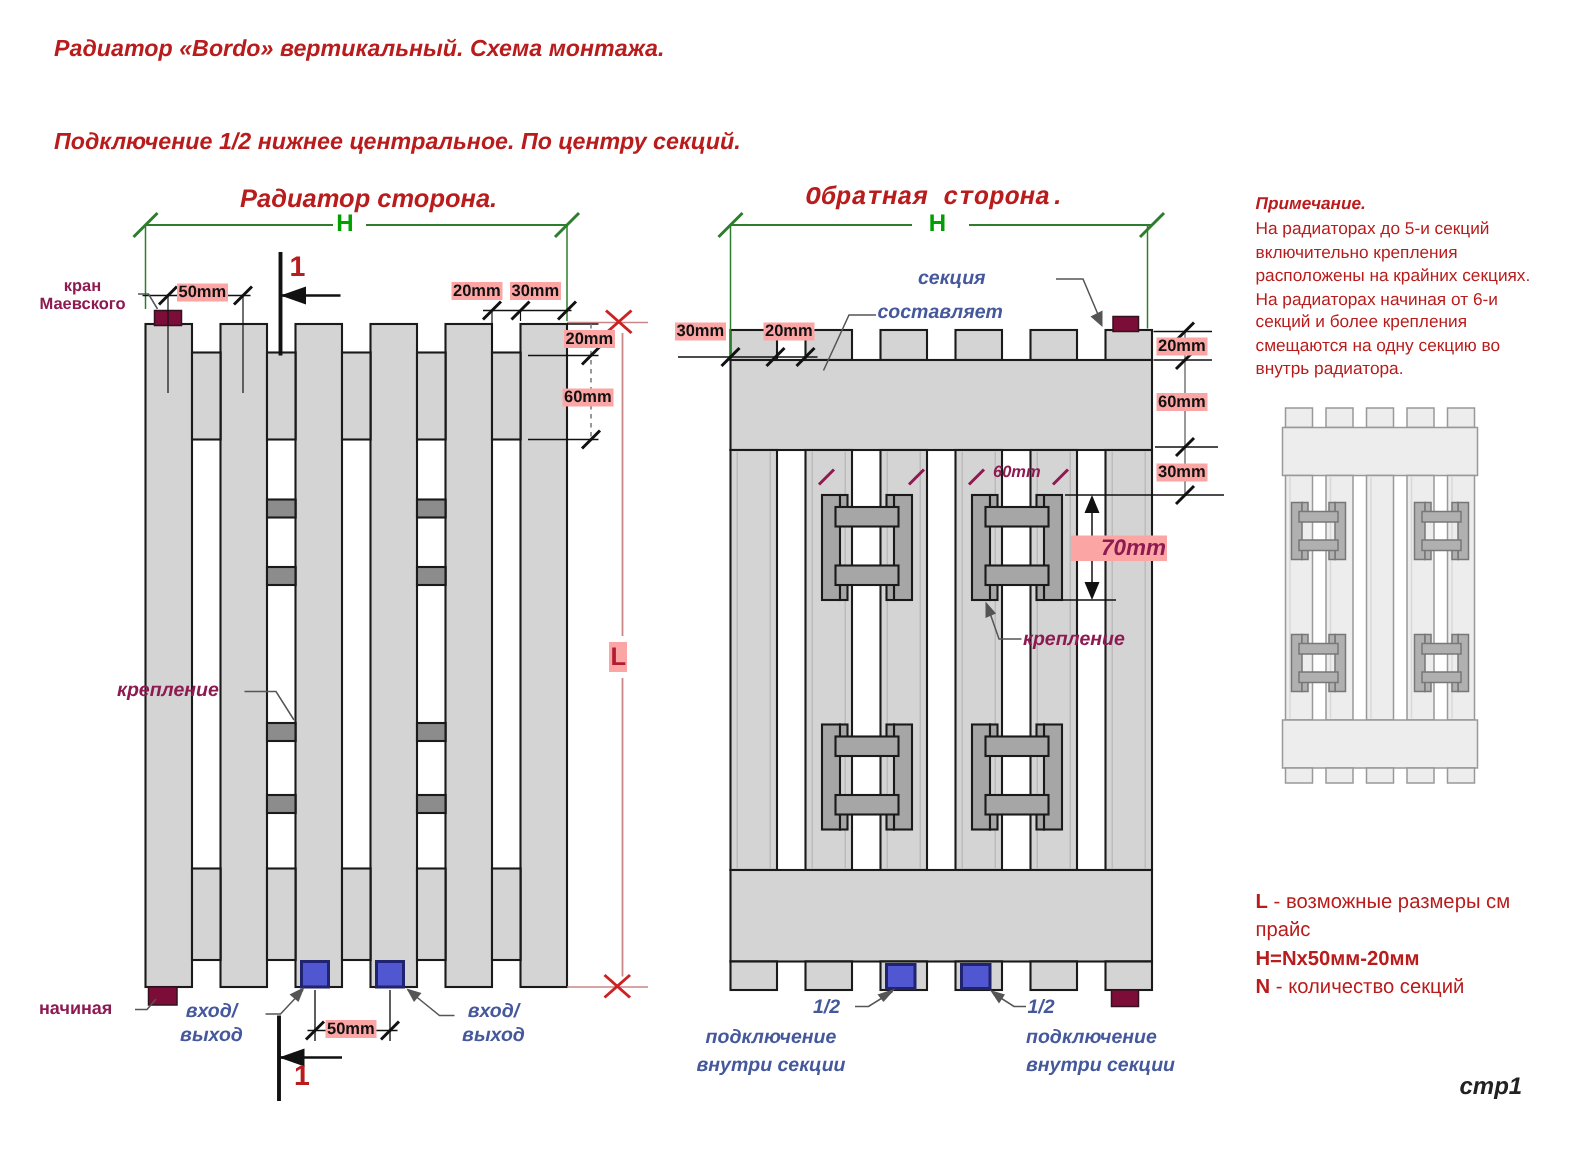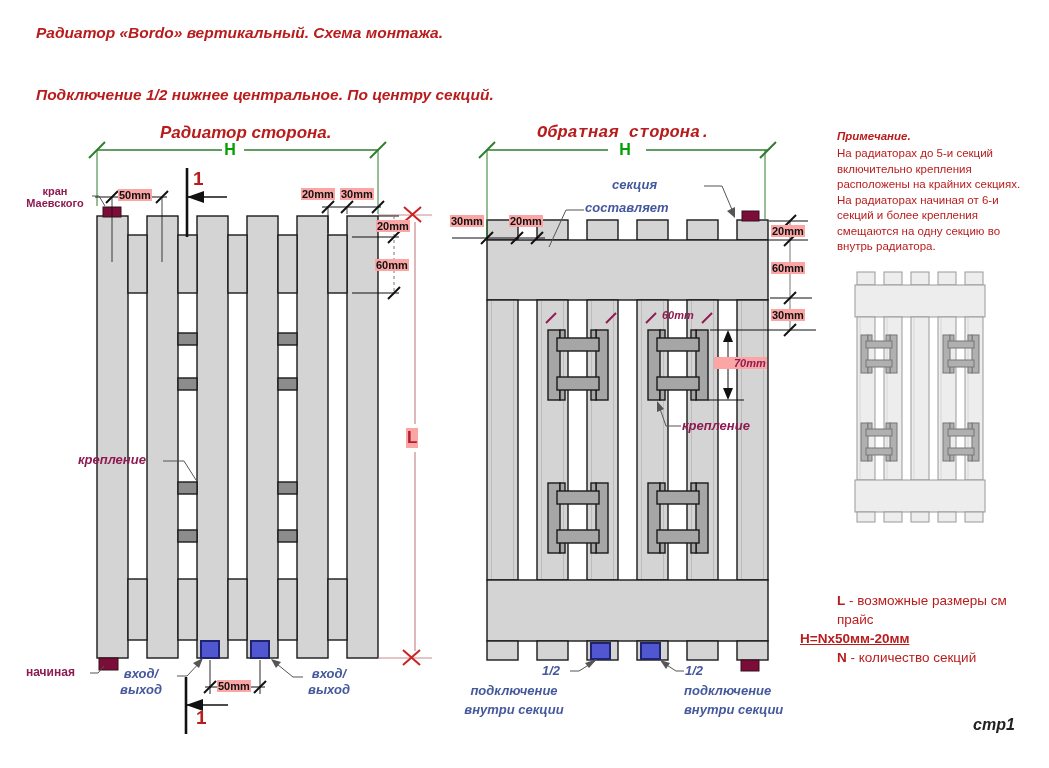--- a/index.html
+++ b/index.html
@@ -314,40 +314,40 @@
   <div class="lbl view-title" style="left:537px;top:123px;font-family:Liberation Mono, monospace;">Обратная сторона.</div>
   <div class="lbl grn center" style="left:612px;top:141px;width:26px;">H</div>
   <div class="lbl dim bgw" style="left:450px;top:215px;">30mm</div>
   <div class="lbl dim bgw" style="left:509px;top:215px;">20mm</div>
   <div class="lbl blu" style="left:612px;top:177px;font-size:13px;">секция</div>
   <div class="lbl blu" style="left:585px;top:200px;font-size:13px;">составляет</div>
   <div class="lbl dim bgw" style="left:771px;top:225px;">20mm</div>
   <div class="lbl dim bgw" style="left:771px;top:262px;">60mm</div>
   <div class="lbl dim bgw" style="left:771px;top:309px;">30mm</div>
   <div class="lbl mag-i" style="left:662px;top:309px;font-size:11px;">60mm</div>
-  <div class="lbl mag-i bgw" style="left:714px;top:357px;font-size:11px;padding-left:20px;">70mm</div>
+  <div class="lbl mag-i bgw" style="left:714px;top:357px;font-size:15px;padding-left:20px;">70mm</div>
   <div class="lbl mag-i" style="left:682px;top:418px;font-size:13px;">крепление</div>
   <div class="lbl blu" style="left:542px;top:663px;font-size:13px;">1/2</div>
   <div class="lbl blu center" style="left:458px;top:681px;width:112px;font-size:13px;line-height:19px;">
     <div>подключение</div>
     <div>внутри секции</div>
   </div>
   <div class="lbl blu" style="left:685px;top:663px;font-size:13px;">1/2</div>
   <div class="lbl blu" style="left:684px;top:681px;font-size:13px;line-height:19px;white-space:normal;width:110px;">
     <div>подключение</div>
     <div>внутри секции</div>
   </div>
 
   <div class="lbl note-title" style="left:837px;top:130px;">Примечание.</div>
   <div class="lbl note-body" style="left:837px;top:146px;">На радиаторах до 5-и секций включительно крепления расположены на крайних секциях. На радиаторах начиная от 6-и секций и более крепления смещаются на одну секцию во внутрь радиатора.</div>
 
   <div class="lbl legend" style="left:837px;top:591px;">
     <b>L</b>
     <span>- возможные размеры см прайс</span>
   </div>
-  <div class="lbl legend" style="left:800px;top:629px;font-weight:bold;text-decoration:underline;">H=Nx50мм-20мм</div>
+  <div class="lbl legend" style="left:837px;top:629px;font-weight:bold;">H=Nx50мм-20мм</div>
   <div class="lbl legend" style="left:837px;top:648px;">
     <b>N</b>
     <span>- количество секций</span>
   </div>
 
   <div class="lbl page-num" style="left:973px;top:716px;">стр1</div>
 </div>
 
 </body></html>

